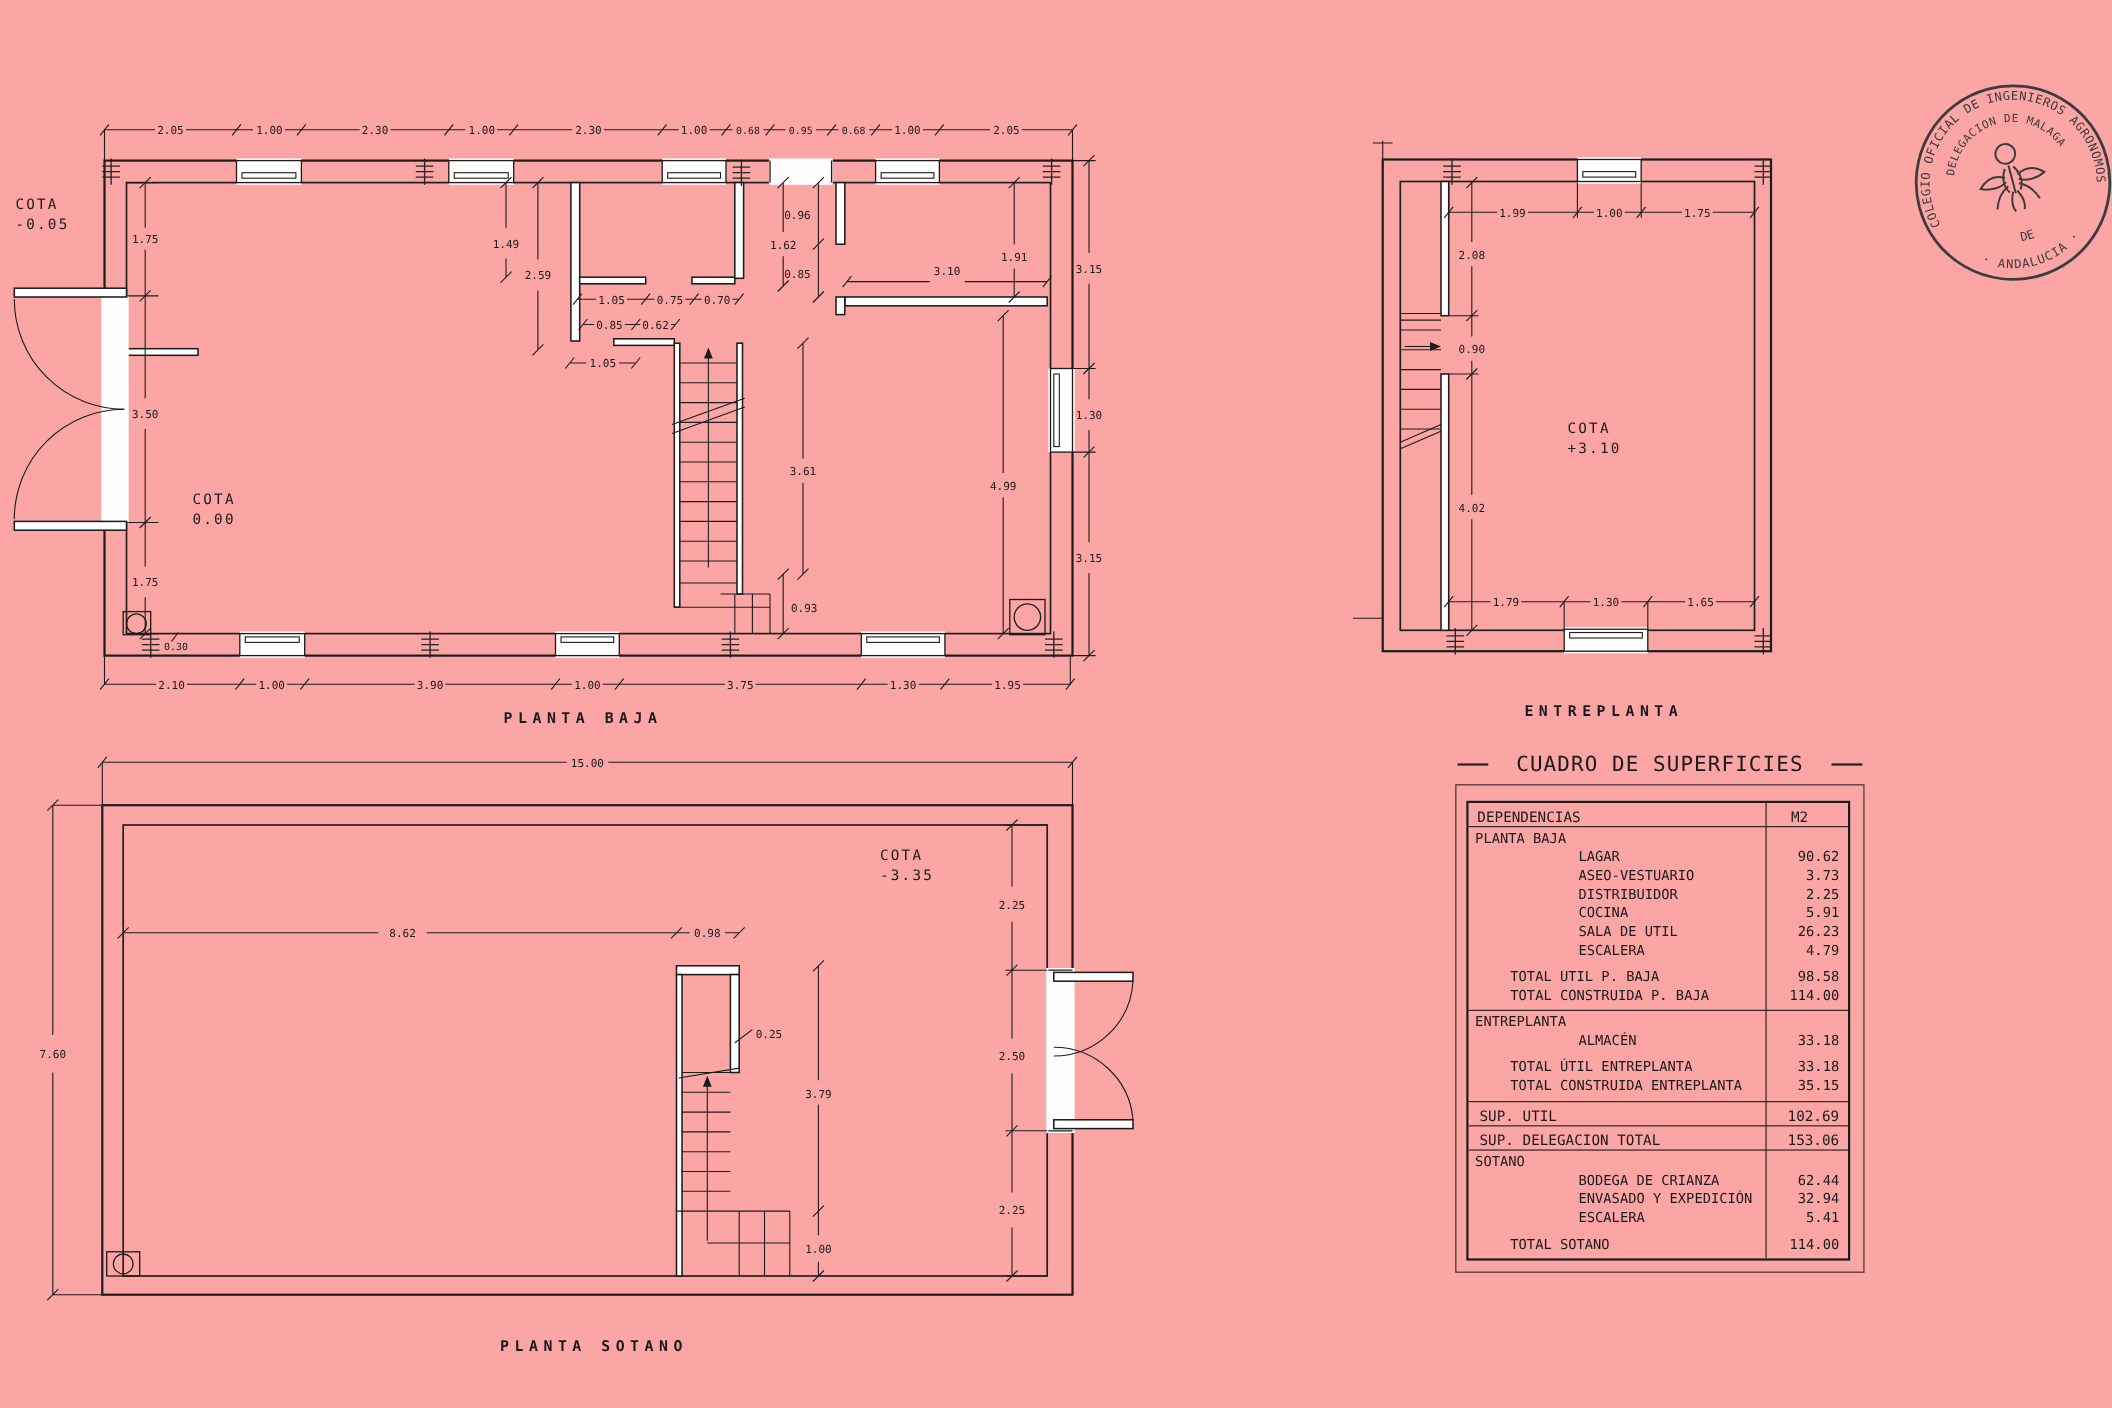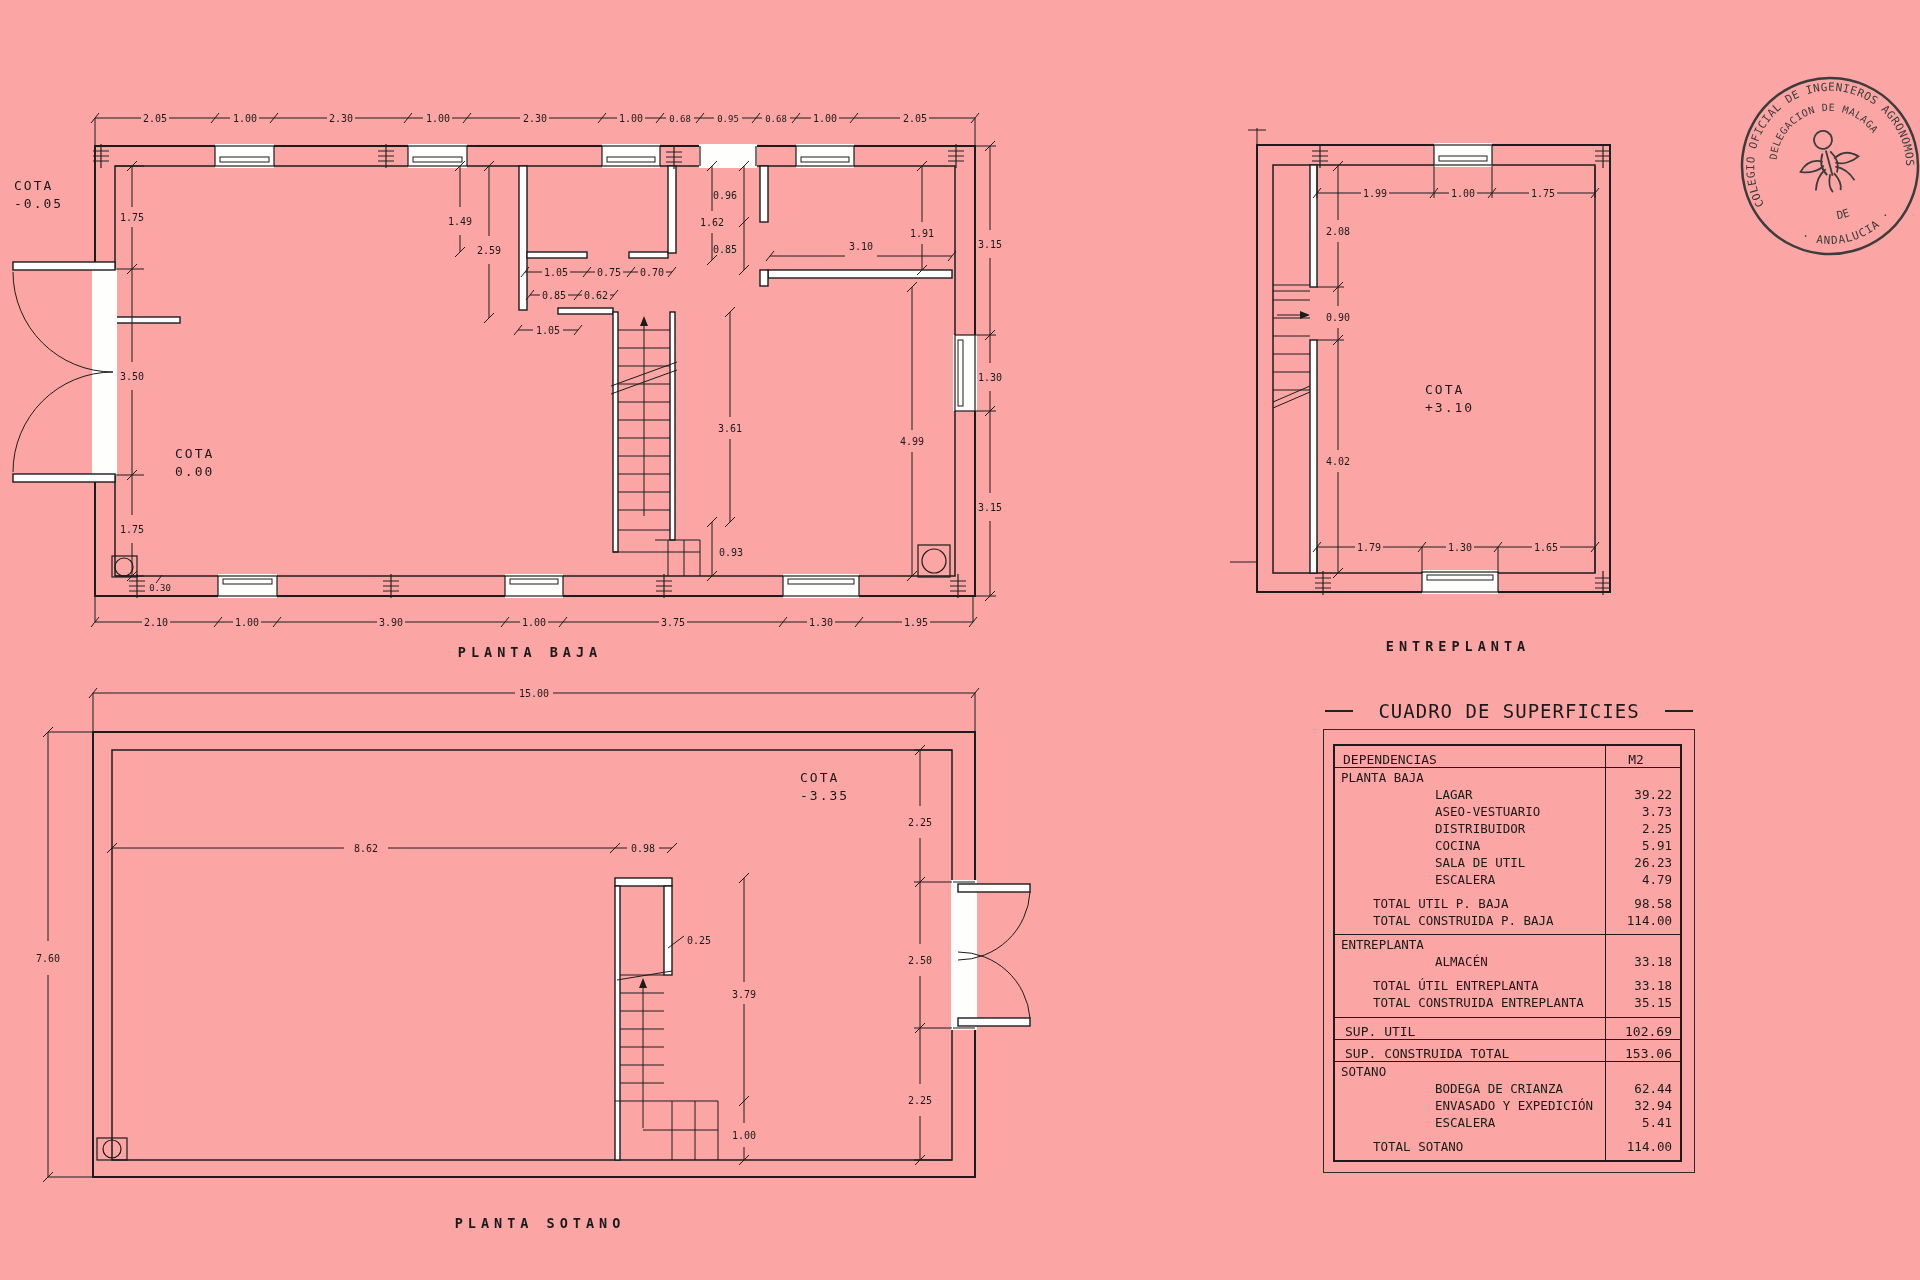--- a/index.html
+++ b/index.html
@@ -17,21 +17,21 @@
   .lw15{stroke-width:1.5;}
   .lw12{stroke-width:1.2;}
   .lw1{stroke-width:1;}
   .wall{fill:#ffffff;stroke:#1c1c1c;stroke-width:1.4;}
   .clear{fill:#fefefd;stroke:none;}
   .glz{fill:none;stroke:#1c1c1c;stroke-width:1;}
   .arrowhead{fill:#1c1c1c;stroke:none;}
   .stamp{stroke:#3c3c3c;fill:none;}
   .stamp-text{fill:#3a3a3a;}
   
-  .surf{position:absolute;left:1283px;top:700px;width:372px;padding-left:40px;}
+  .surf{position:absolute;left:1283px;top:684px;width:372px;padding-left:40px;}
   .surf-titlerow{display:flex;align-items:center;justify-content:space-between;padding:0 2px;}
   .surf-title{font-size:19px;letter-spacing:1px;white-space:nowrap;}
   .dash{width:28px;height:2px;background:#222;}
   .surf-outer{border:1.5px solid #2a2a2a;margin-top:7px;padding:14px 12px 10px 9px;}
   .surf-inner{border:2px solid #1c1c1c;position:relative;}
   .vdivider{position:absolute;top:0;bottom:0;right:74px;width:1.5px;background:#1c1c1c;}
   .trow{display:flex;align-items:flex-end;height:17px;font-size:12.5px;white-space:nowrap;}
   .trow .lbl{flex:1;overflow:hidden;}
   .trow .val{width:74px;text-align:right;padding-right:8px;box-sizing:border-box;}
   .thead{height:21px;border-bottom:1.5px solid #1c1c1c;font-size:13px;}
@@ -402,21 +402,21 @@
         <div class="trow thead">
           <div class="lbl">DEPENDENCIAS</div>
           <div class="val">M2</div>
         </div>
         <div class="trow sec">
             <div class="lbl">PLANTA BAJA</div>
             <div class="val"></div>
           </div>
         <div class="trow item">
             <div class="lbl">LAGAR</div>
-            <div class="val">39.22</div>
+            <div class="val">90.62</div>
           </div>
         <div class="trow item">
             <div class="lbl">ASEO-VESTUARIO</div>
             <div class="val">3.73</div>
           </div>
         <div class="trow item">
             <div class="lbl">DISTRIBUIDOR</div>
             <div class="val">2.25</div>
           </div>
         <div class="trow item">
@@ -453,21 +453,21 @@
           </div>
         <div class="trow tot padbot">
             <div class="lbl">TOTAL CONSTRUIDA ENTREPLANTA</div>
             <div class="val">35.15</div>
           </div>
         <div class="trow sum sum1">
             <div class="lbl">SUP. UTIL</div>
             <div class="val">102.69</div>
           </div>
         <div class="trow sum sum2">
-            <div class="lbl">SUP. CONSTRUIDA TOTAL</div>
+            <div class="lbl">SUP. DELEGACION TOTAL</div>
             <div class="val">153.06</div>
           </div>
         <div class="trow sec">
             <div class="lbl">SOTANO</div>
             <div class="val"></div>
           </div>
         <div class="trow item">
             <div class="lbl">BODEGA DE CRIANZA</div>
             <div class="val">62.44</div>
           </div>

